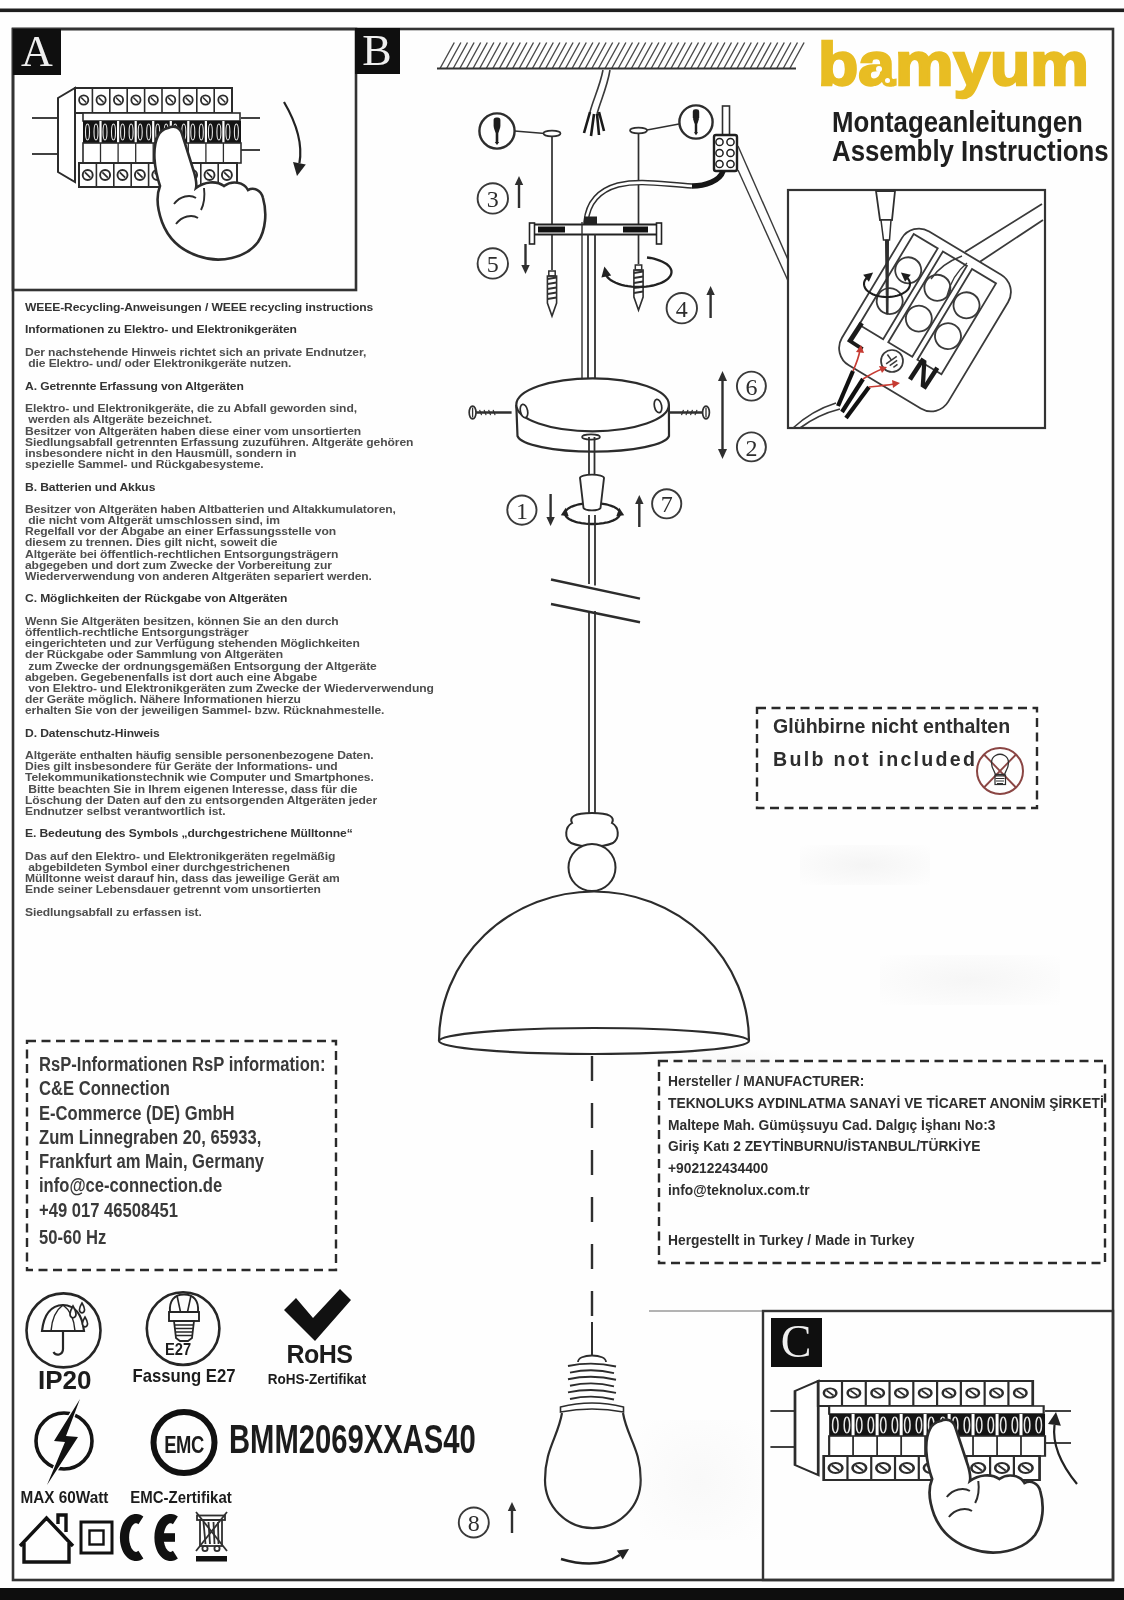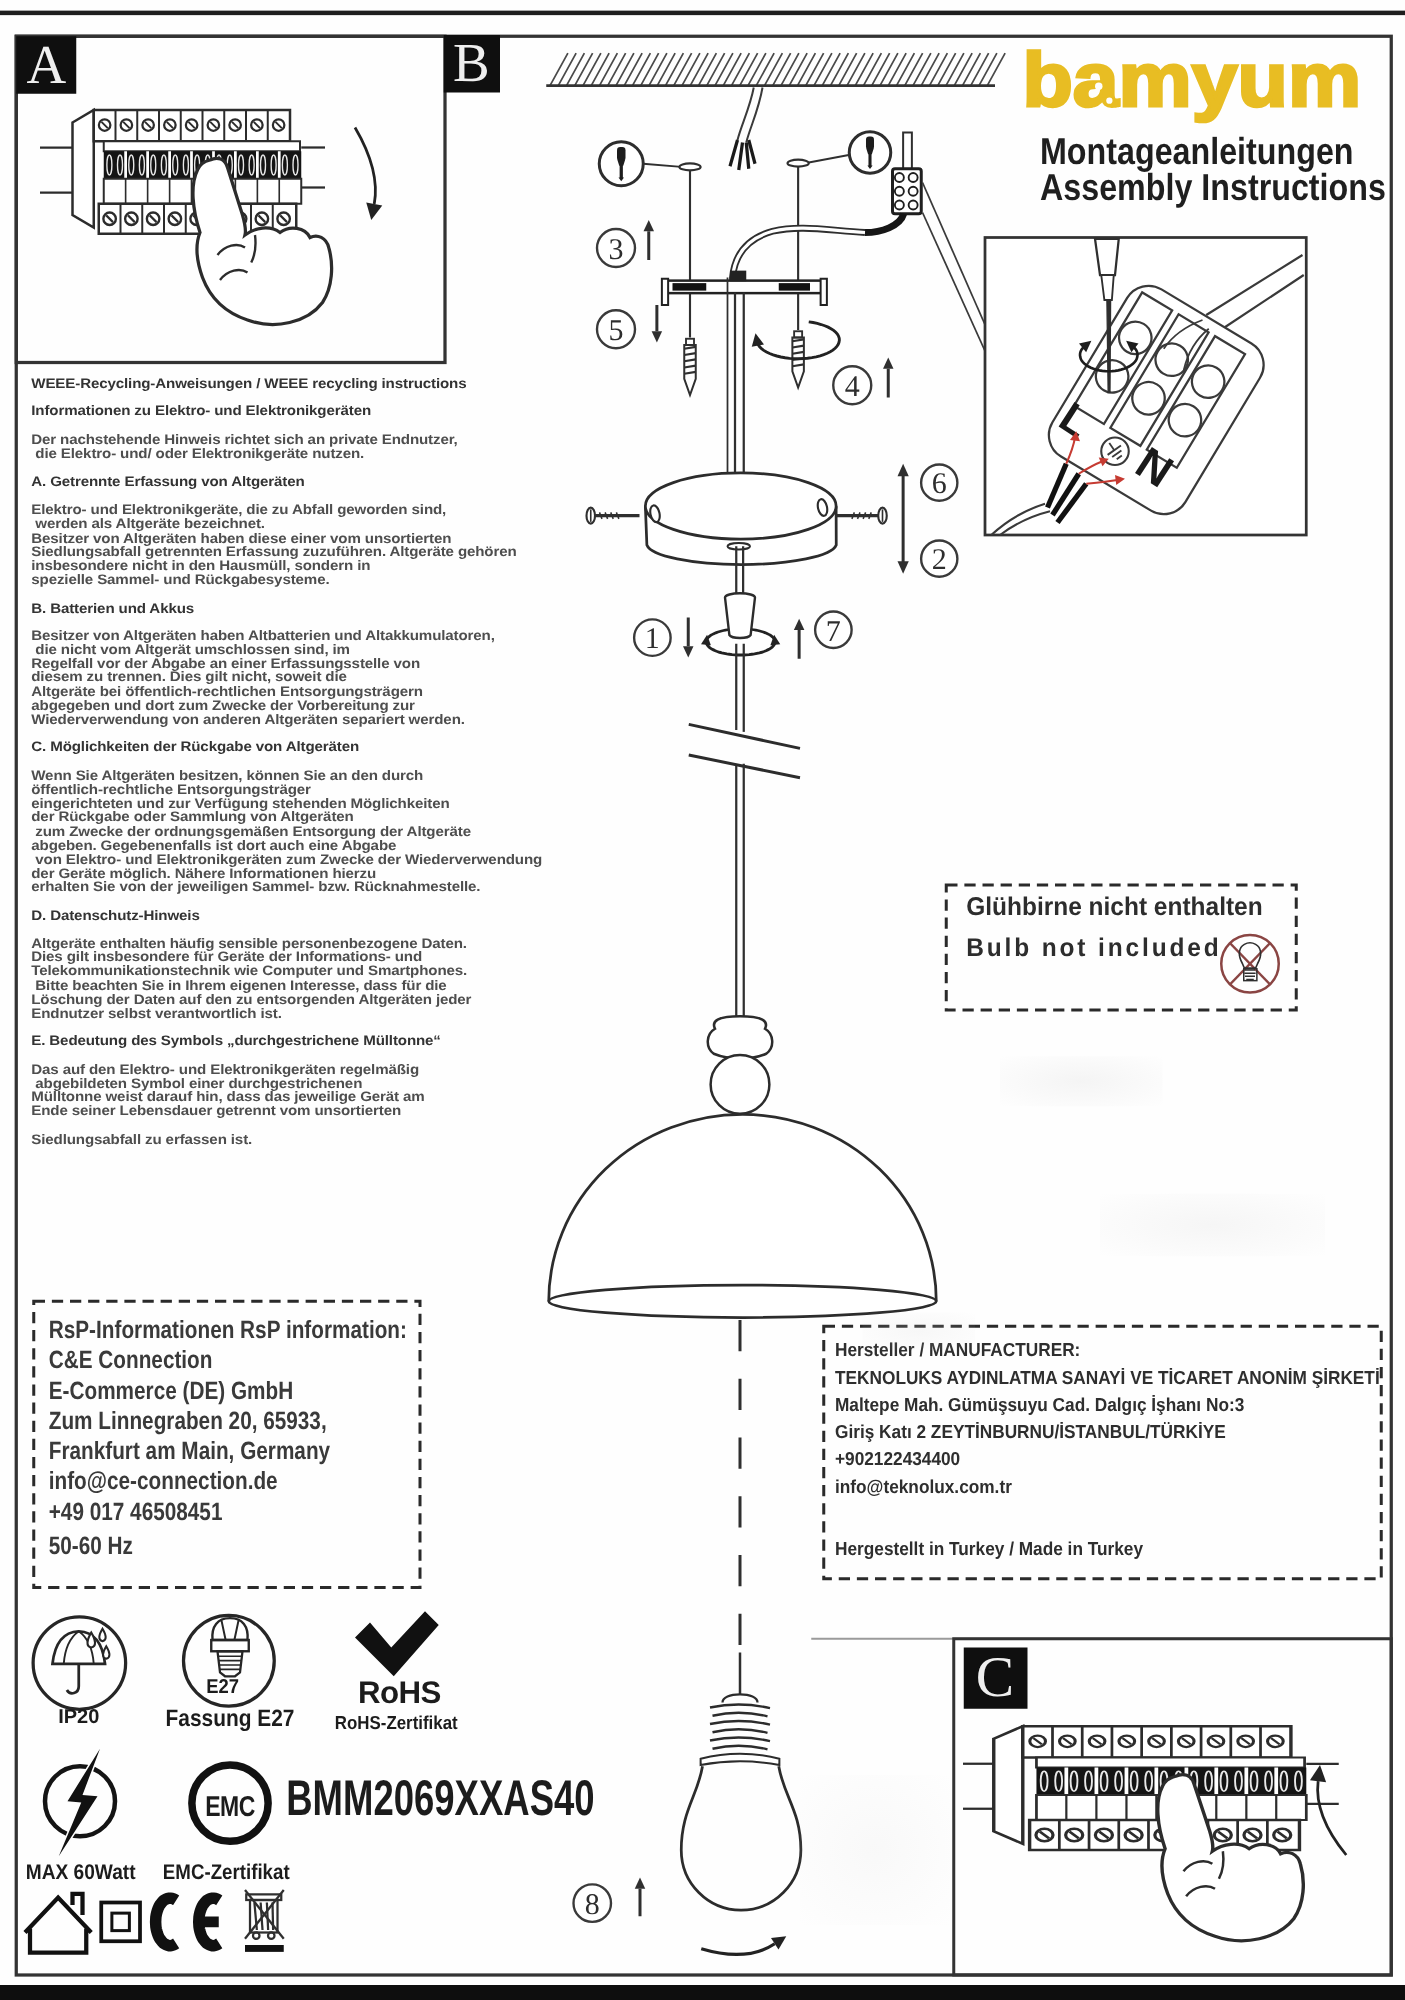--- a/index.html
+++ b/index.html
@@ -511,21 +511,21 @@
 info@ce-connection.de
 +49 017 46508451</div>
 <div class="abs" style="left:39px; top:1226px; font-size:20px; font-weight:bold; color:#3a3a3a; transform:scaleX(0.83); transform-origin:0 0;">50-60 Hz</div>
 <div id="manu">Hersteller / MANUFACTURER:
 TEKNOLUKS AYDINLATMA SANAYİ VE TİCARET ANONİM ŞİRKETİ
 Maltepe Mah. Gümüşsuyu Cad. Dalgıç İşhanı No:3
 Giriş Katı 2 ZEYTİNBURNU/İSTANBUL/TÜRKİYE
 +902122434400
 info@teknolux.com.tr</div>
 <div class="abs" style="left:668px; top:1231px; font-size:15px; font-weight:bold; color:#2e2e2e; transform:scaleX(0.92); transform-origin:0 0;">Hergestellt in Turkey / Made in Turkey</div>
-<div class="lbl" style="left:38px; top:1365px; width:50px; font-size:16px;">IP20</div>
+<div class="lbl" style="left:38px; top:1365px; width:50px; font-size:26px;">IP20</div>
 <div class="lbl" style="left:158px; top:1341px; width:40px; font-size:16px; transform:scaleX(0.92);">E27</div>
 <div class="lbl" style="left:125px; top:1365px; width:118px; font-size:19px; transform:scaleX(0.88);">Fassung E27</div>
 <div class="lbl" style="left:282px; top:1340px; width:75px; font-size:25px; letter-spacing:-0.5px;">RoHS</div>
 <div class="lbl" style="left:258px; top:1370px; width:118px; font-size:15px; transform:scaleX(0.9);">RoHS-Zertifikat</div>
 <div class="lbl" style="left:12px; top:1488px; width:105px; font-size:17px; transform:scaleX(0.9);">MAX 60Watt</div>
 <div class="lbl" style="left:158px; top:1431.5px; width:52px; font-size:23px; transform:scaleX(0.8); letter-spacing:-0.5px;">EMC</div>
 <div class="lbl" style="left:120px; top:1488px; width:122px; font-size:17px; transform:scaleX(0.88);">EMC-Zertifikat</div>
 <div class="lbl" style="left:229px; top:1417px; width:340px; font-size:40px; text-align:left; transform:scaleX(0.73); transform-origin:0 0;">BMM2069XXAS40</div>
 
 <div style="position:absolute; left:800px; top:845px; width:130px; height:40px; background:radial-gradient(ellipse, rgba(210,210,210,0.22), rgba(255,255,255,0)); "></div>

